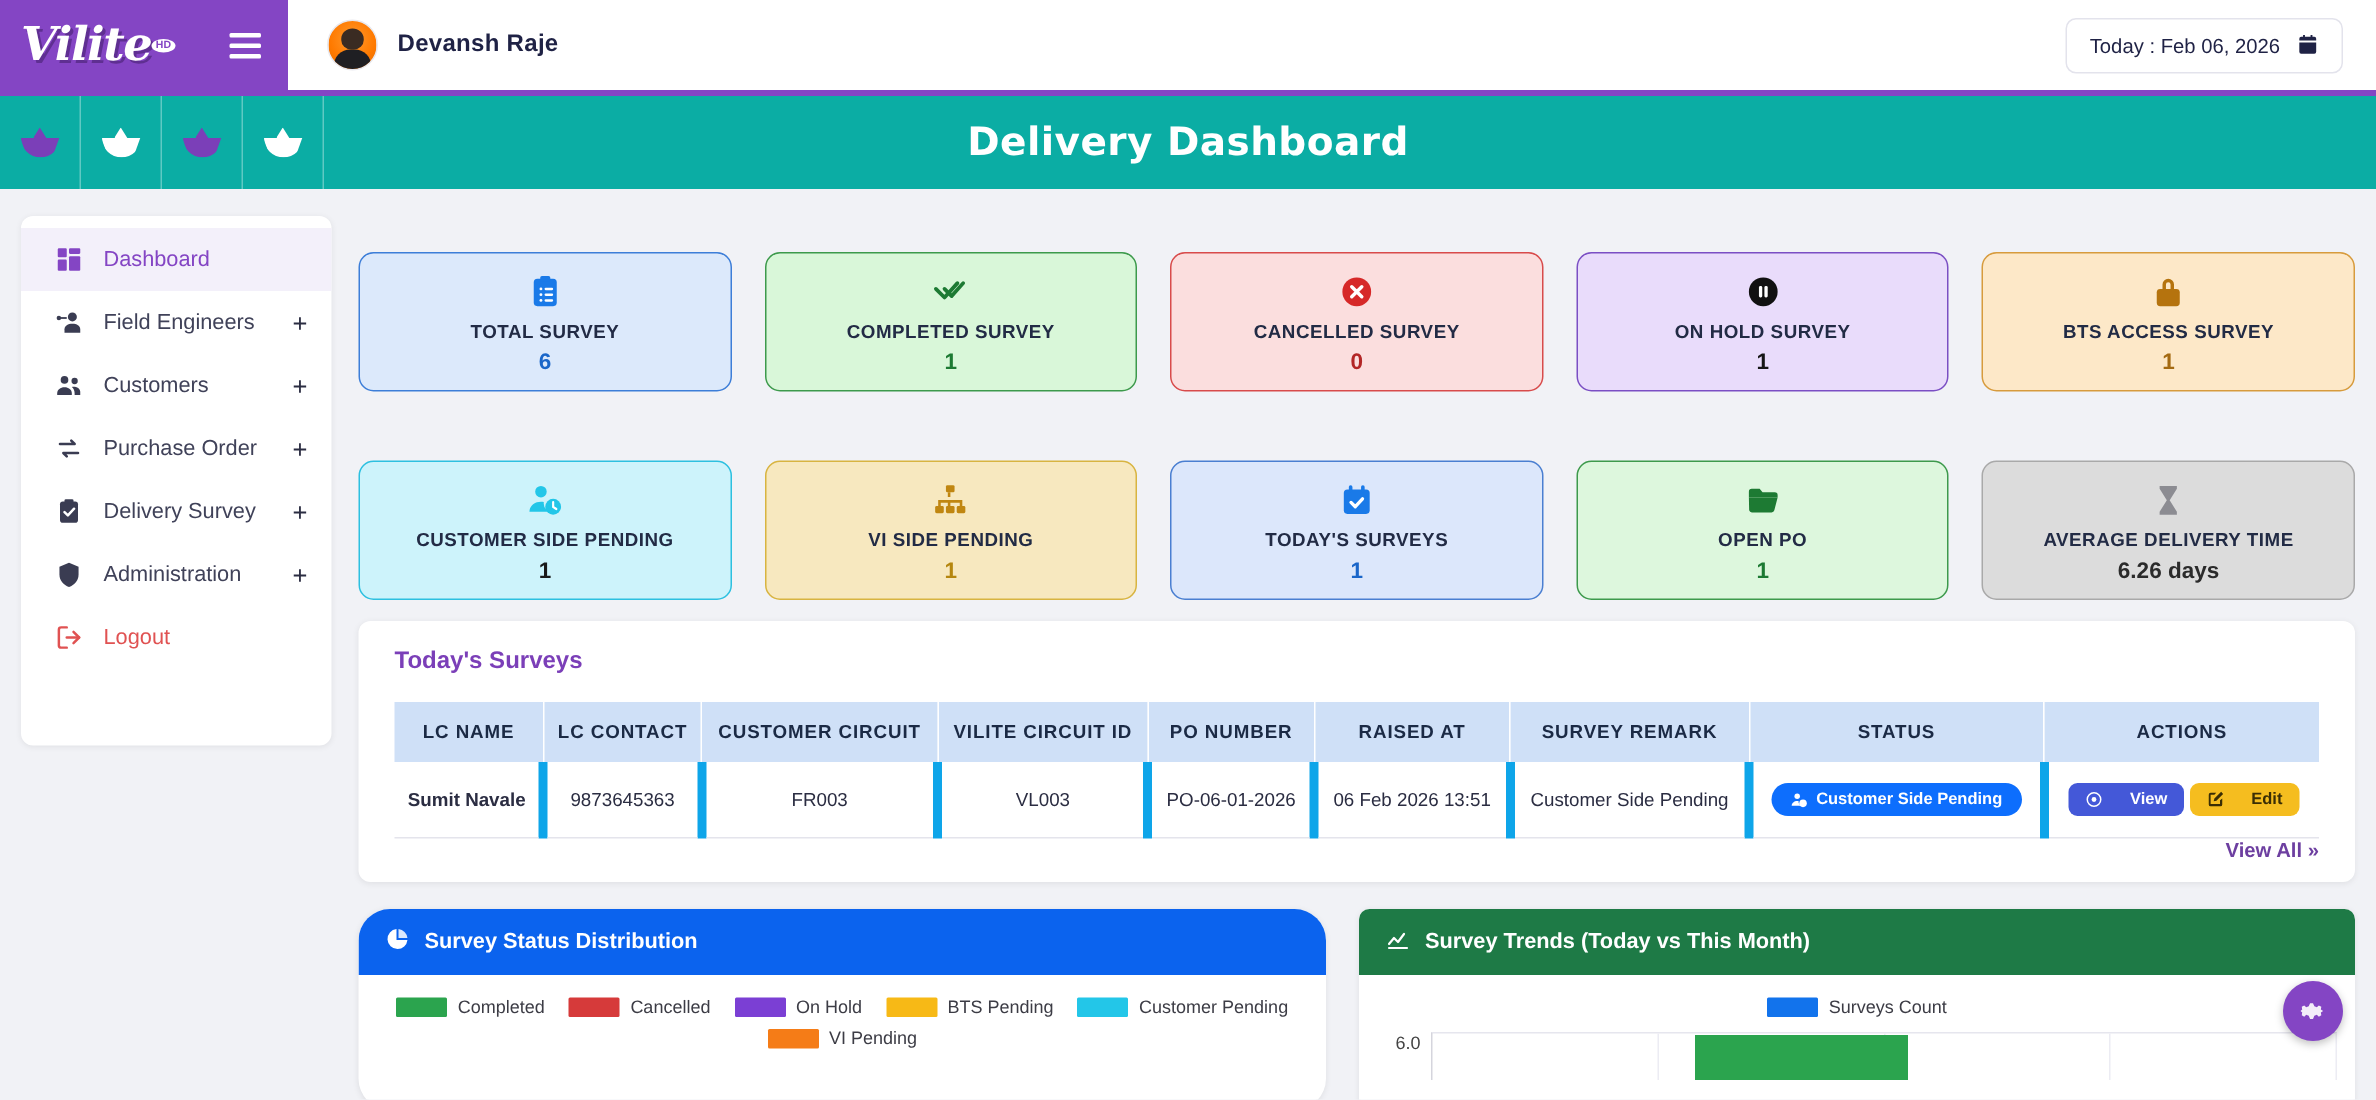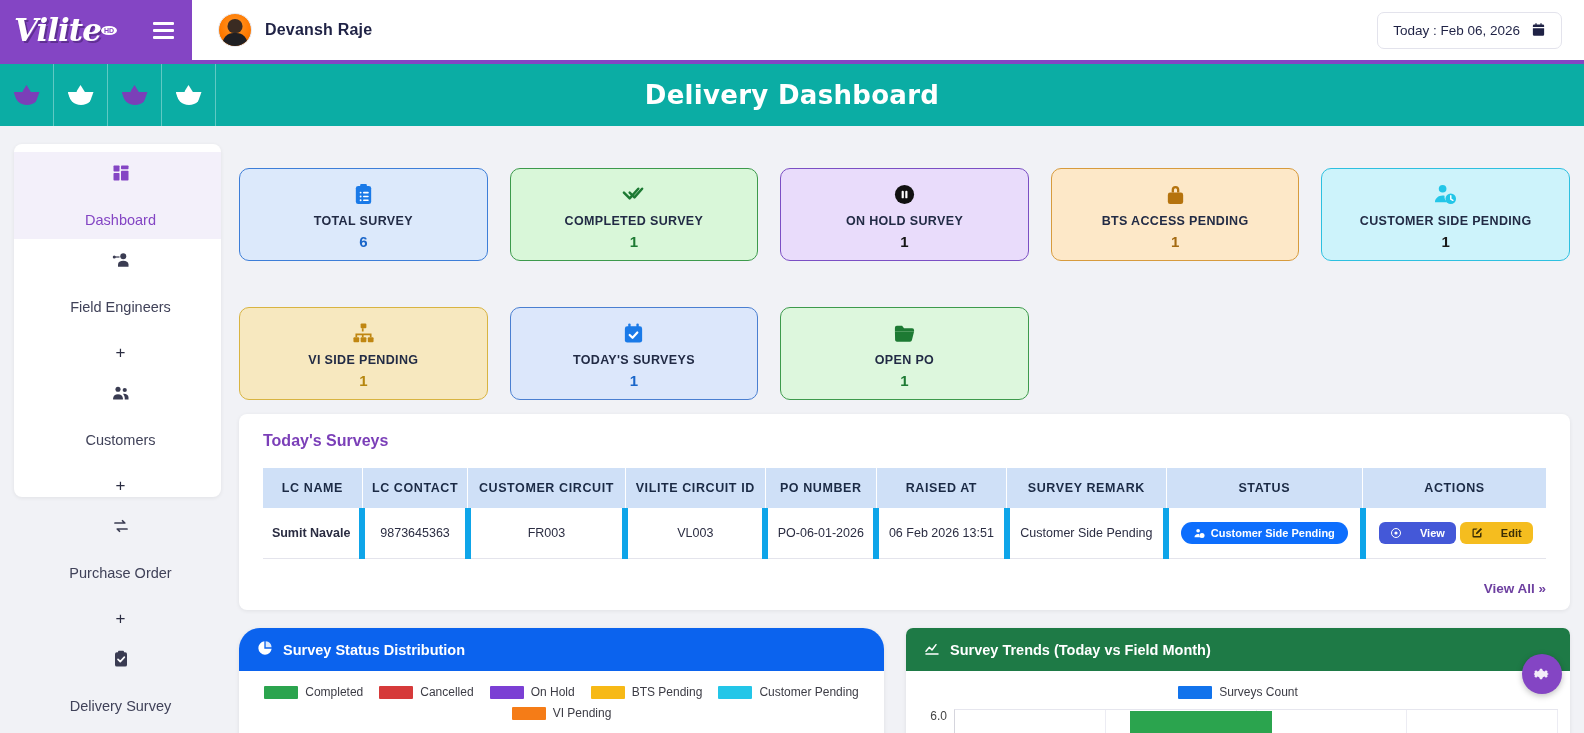--- a/index.html
+++ b/index.html
@@ -74,22 +74,22 @@
     font-size:26px; font-weight:bold; color:#fff; letter-spacing:.3px;
     font-family:"DejaVu Sans", sans-serif;
   }
   
   .page { display:flex; padding:18px 14px 0 14px; gap:18px; height: 607px; }
   .sidebar {
     width:207px; background:#fff; border-radius:8px; padding:8px 0 18px 0;
     box-shadow:0 1px 4px rgba(0,0,0,.07); height:353px; flex:none;
   }
   .nav-item {
-    display:flex; align-items:center; gap:29px; padding:11px 16px 11px 22px;
-    font-size:14.5px; color:#404259; cursor:pointer; position:relative;flex-direction:column;
+    display:flex; align-items:center; gap:13px; padding:11px 16px 11px 22px;
+    font-size:14.5px; color:#404259; cursor:pointer; position:relative;
   }
   .nav-item.active { background:#f3f0fa; color:#8445c4; }
   .nav-item .label { flex:1; }
   .nav-item .plus { color:#2b2d42; font-size:17px; line-height:1; font-weight:400; }
   .nav-item.logout { color:#e05252; }
   .nav-ico { width:20px; height:20px; display:flex; align-items:center; justify-content:center; }
   .nav-ico svg { width:18px; height:18px; }
   
   .main { flex:1; min-width:0; }
   .cards { display:grid; grid-template-columns:repeat(5,1fr); gap:22px; margin-bottom:14px; }
@@ -122,21 +122,21 @@
   .pill-status {
     display:inline-flex; align-items:center; gap:6px; background:#0d6efd; color:#fff;
     border-radius:20px; padding:5px 13px; font-size:11px; font-weight:600; white-space:nowrap;
   }
   .btn-view, .btn-edit {
     display:inline-flex; align-items:center; gap:18px; border-radius:6px;
     padding:5px 11px; font-size:11px; font-weight:600; margin:0 2px; cursor:pointer; border:none;justify-content:space-between;
   }
   .btn-view { background:#4458d8; color:#fff; }
   .btn-edit { background:#f5bd1f; color:#3a2e05; }
-  .view-all { text-align:right; font-size:13.5px; color:#6d3fa0; font-weight:600; margin-top:22px; cursor:pointer; }
+  .view-all { text-align:right; font-size:13.5px; color:#6d3fa0; font-weight:600; cursor:pointer; }
   
   .charts { display:flex; gap:22px; }
   .chart-card { background:#fff; border-radius:7px; overflow:hidden; box-shadow:0 1px 4px rgba(0,0,0,.08); }
   .chart-card.left { width:645px;border-radius:21px; }
   .chart-card.right { flex:1; }
   .chart-head {
     display:flex; align-items:center; gap:10px; padding:12px 18px;
     color:#fff; font-size:14.5px; font-weight:bold;
   }
   .chart-head.blue { background:#0b63ee; }
@@ -324,39 +324,49 @@
         <div class="card" style="background: rgb(217, 247, 217); border-color: rgb(61, 154, 76);">
           <div class="c-ico">
             <svg viewBox="0 0 24 24" fill="none" stroke="#1d7a33" stroke-width="2.6" stroke-linecap="round" stroke-linejoin="round">
               <path d="M2 10l6 6 9-10"></path>
               <path d="M8 10l5 5 8-9"></path>
             </svg>
           </div>
           <div class="c-label">COMPLETED SURVEY</div>
           <div class="c-value" style="color:#1d7a33">1</div>
         </div>
+        <div class="card" style="background: rgb(251, 222, 222); border-color: rgb(216, 75, 75);">
+          <div class="c-ico">
+            <svg viewBox="0 0 24 24">
+              <circle cx="12" cy="12" r="10" fill="#d62828"></circle>
+              <path d="M8.5 8.5l7 7M15.5 8.5l-7 7" stroke="#fff" stroke-width="2.4" stroke-linecap="round"></path>
+            </svg>
+          </div>
+          <div class="c-label">CANCELLED SURVEY</div>
+          <div class="c-value" style="color:#b32626">0</div>
+        </div>
         <div class="card" style="background: rgb(233, 220, 251); border-color: rgb(123, 79, 196);">
           <div class="c-ico">
             <svg viewBox="0 0 24 24">
               <circle cx="12" cy="12" r="10" fill="#111"></circle>
               <rect x="9" y="8" width="2.3" height="8" rx="1" fill="#fff"></rect>
               <rect x="12.8" y="8" width="2.3" height="8" rx="1" fill="#fff"></rect>
             </svg>
           </div>
           <div class="c-label">ON HOLD SURVEY</div>
           <div class="c-value" style="color:#161616">1</div>
         </div>
         <div class="card" style="background: rgb(253, 232, 200); border-color: rgb(215, 155, 61);">
           <div class="c-ico">
             <svg viewBox="0 0 24 24" fill="#b5730e">
               <rect x="4" y="10" width="16" height="12" rx="2.4"></rect>
               <path d="M8 10V7a4 4 0 0 1 8 0v3h-2.4V7a1.6 1.6 0 0 0-3.2 0v3H8z"></path>
             </svg>
           </div>
-          <div class="c-label">BTS ACCESS PENDING</div>
+          <div class="c-label">BTS ACCESS SURVEY</div>
           <div class="c-value" style="color:#a46a12">1</div>
         </div>
         <div class="card" style="background: rgb(205, 243, 251); border-color: rgb(45, 192, 224);">
           <div class="c-ico">
             <svg viewBox="0 0 24 24" fill="#23c6e8">
               <circle cx="9" cy="6" r="4"></circle>
               <path d="M1 20c0-4 3.6-7 8-7 .7 0 1.4.1 2 .2A6.5 6.5 0 0 0 15 20H1z"></path>
               <circle cx="17.5" cy="16.5" r="5.5"></circle>
               <path d="M17.5 13.3v3.4l2.2 1.4" stroke="#fff" stroke-width="1.5" fill="none" stroke-linecap="round"></path>
             </svg>
@@ -391,20 +401,29 @@
         </div>
         <div class="card" style="background: rgb(221, 247, 221); border-color: rgb(61, 154, 76);">
           <div class="c-ico">
             <svg viewBox="0 0 24 24" fill="#1d7a33">
               <path d="M2 6a2 2 0 0 1 2-2h5.5l2 2.5H20a2 2 0 0 1 2 2V10H2V6z"></path>
               <path d="M2 10h20l-2.3 9a2 2 0 0 1-2 1.5H4.2A2 2 0 0 1 2.2 19L2 10z"></path>
             </svg>
           </div>
           <div class="c-label">OPEN PO</div>
           <div class="c-value" style="color:#1d7a33">1</div>
+        </div>
+        <div class="card" style="background: rgb(220, 220, 220); border-color: rgb(169, 169, 169);">
+          <div class="c-ico">
+            <svg viewBox="0 0 24 24" fill="#8c8c92">
+              <path d="M6 2h12v2l-5 8 5 8v2H6v-2l5-8L6 4V2z"></path>
+            </svg>
+          </div>
+          <div class="c-label">AVERAGE DELIVERY TIME</div>
+          <div class="c-value" style="color:#2b2b2b">6.26 days</div>
         </div>
       </div>
 
     <div class="panel">
       <div class="panel-title">Today's Surveys</div>
       <table>
         <thead>
             <tr id="thead-row">
               <th>LC NAME</th>
               <th>LC CONTACT</th>
@@ -501,21 +520,21 @@
       </div>
 
       <div class="chart-card right">
         <div class="chart-head green">
           <span>
             <svg viewBox="0 0 24 24" fill="none" stroke="#fff" stroke-width="2.2" stroke-linecap="round" stroke-linejoin="round">
                 <path d="M3 17l5-6 4 4 6-8"></path>
                 <path d="M3 21h18"></path>
               </svg>
           </span>
-          <span>Survey Trends (Today vs Field Month)</span>
+          <span>Survey Trends (Today vs This Month)</span>
         </div>
         <div class="chart-body">
           <div class="legend" id="bar-legend">
               <div class="legend-item">
                 <span class="legend-swatch" style="background:#1273ec"></span>
                 <span>Surveys Count</span>
               </div>
             </div>
           <div class="axis-row">
             <div class="y-label">6.0</div>

